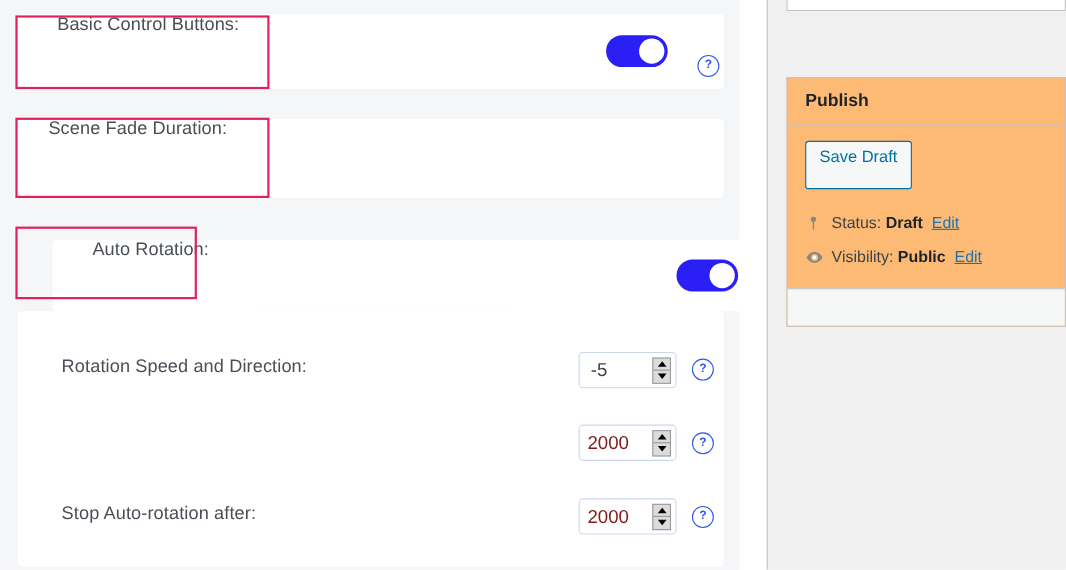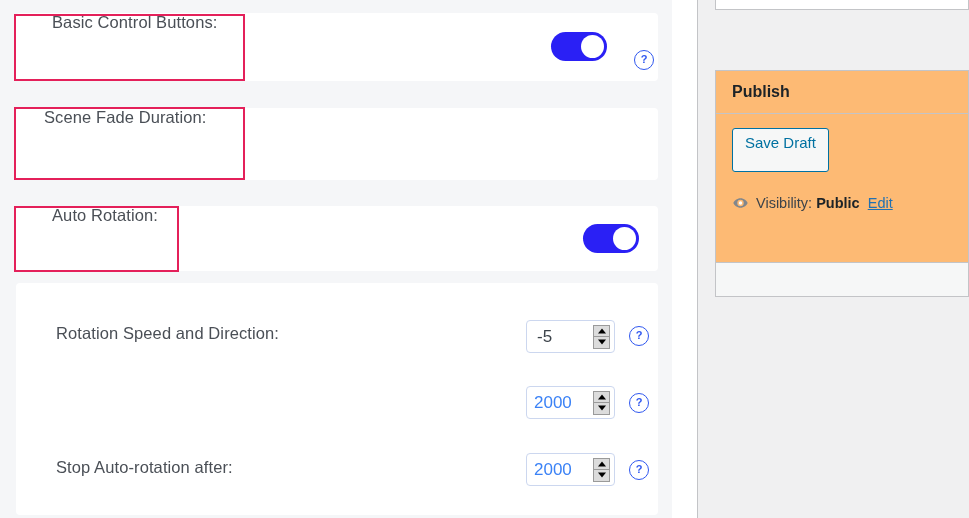--- a/index.html
+++ b/index.html
@@ -115,21 +115,21 @@
   }
   .num-input .val {
     flex: 1;
     font-size: 17px;
     color: #3c434a;
     font-family: "Liberation Sans", sans-serif;
     white-space: nowrap;
     overflow: hidden;
   }
   .num-input .val.placeholder {
-    color: #3b82f6;
+    color: #7f1d1d;
   }
   .spinner {
     width: 17px;
     height: 24px;
     border: 1px solid #9a9a9a;
     background: #dcdcdc;
     box-sizing: border-box;
     display: flex;
     flex-direction: column;
     flex: none;
@@ -296,21 +296,21 @@
           <span class="spin-half">
             <i class="arrow down"></i>
           </span>
         </span>
       </div>
       <div class="help-icon" style="left:618px; top:133px;">
         <span>?</span>
       </div>
     </div>
 
-    <div class="card" style="top:206px; height:65px;">
+    <div class="card" style="top:218px; height:65px;margin-left:32px;">
       <div class="card-row" style="padding-left:36px;">
         <span class="field-label">Auto Rotation:</span>
       </div>
       <div class="toggle" style="left:567px; top:18px;">
         <div class="knob"></div>
       </div>
     </div>
 
     <div class="card" style="top:283px; height:232px;">
 
@@ -377,20 +377,32 @@
 
   <div class="publish-box">
     <div class="publish-header">
       <span class="publish-title">Publish</span>
     </div>
     <div class="publish-body">
       <span class="save-draft-btn">Save Draft</span>
 
       <div class="status-list">
 
+        <div class="status-row">
+          <span class="status-ico">
+            <svg width="15" height="16" viewBox="0 0 20 20" fill="currentColor" aria-hidden="true">
+              <path d="M10 2a3.2 3.2 0 0 0-3.2 3.2c0 1.5 1 2.8 2.4 3.1V17c0 .45.35.8.8.8s.8-.35.8-.8V8.3a3.2 3.2 0 0 0 2.4-3.1A3.2 3.2 0 0 0 10 2z"></path>
+            </svg>
+          </span>
+          <span class="status-text">
+            <span>Status:</span>
+            <b>Draft</b>
+            <span class="edit-link">Edit</span>
+          </span>
+        </div>
 
         <div class="status-row">
           <span class="status-ico">
             <svg width="17" height="16" viewBox="0 0 20 20" fill="currentColor" aria-hidden="true">
               <path d="M10 4C5.6 4 2.2 7.2 1 10c1.2 2.8 4.6 6 9 6s7.8-3.2 9-6c-1.2-2.8-4.6-6-9-6zm0 10a4 4 0 1 1 0-8 4 4 0 0 1 0 8z"></path>
               <circle cx="10" cy="10" r="2.2" fill="#ffffff"></circle>
             </svg>
           </span>
           <span class="status-text">
             <span>Visibility:</span>

